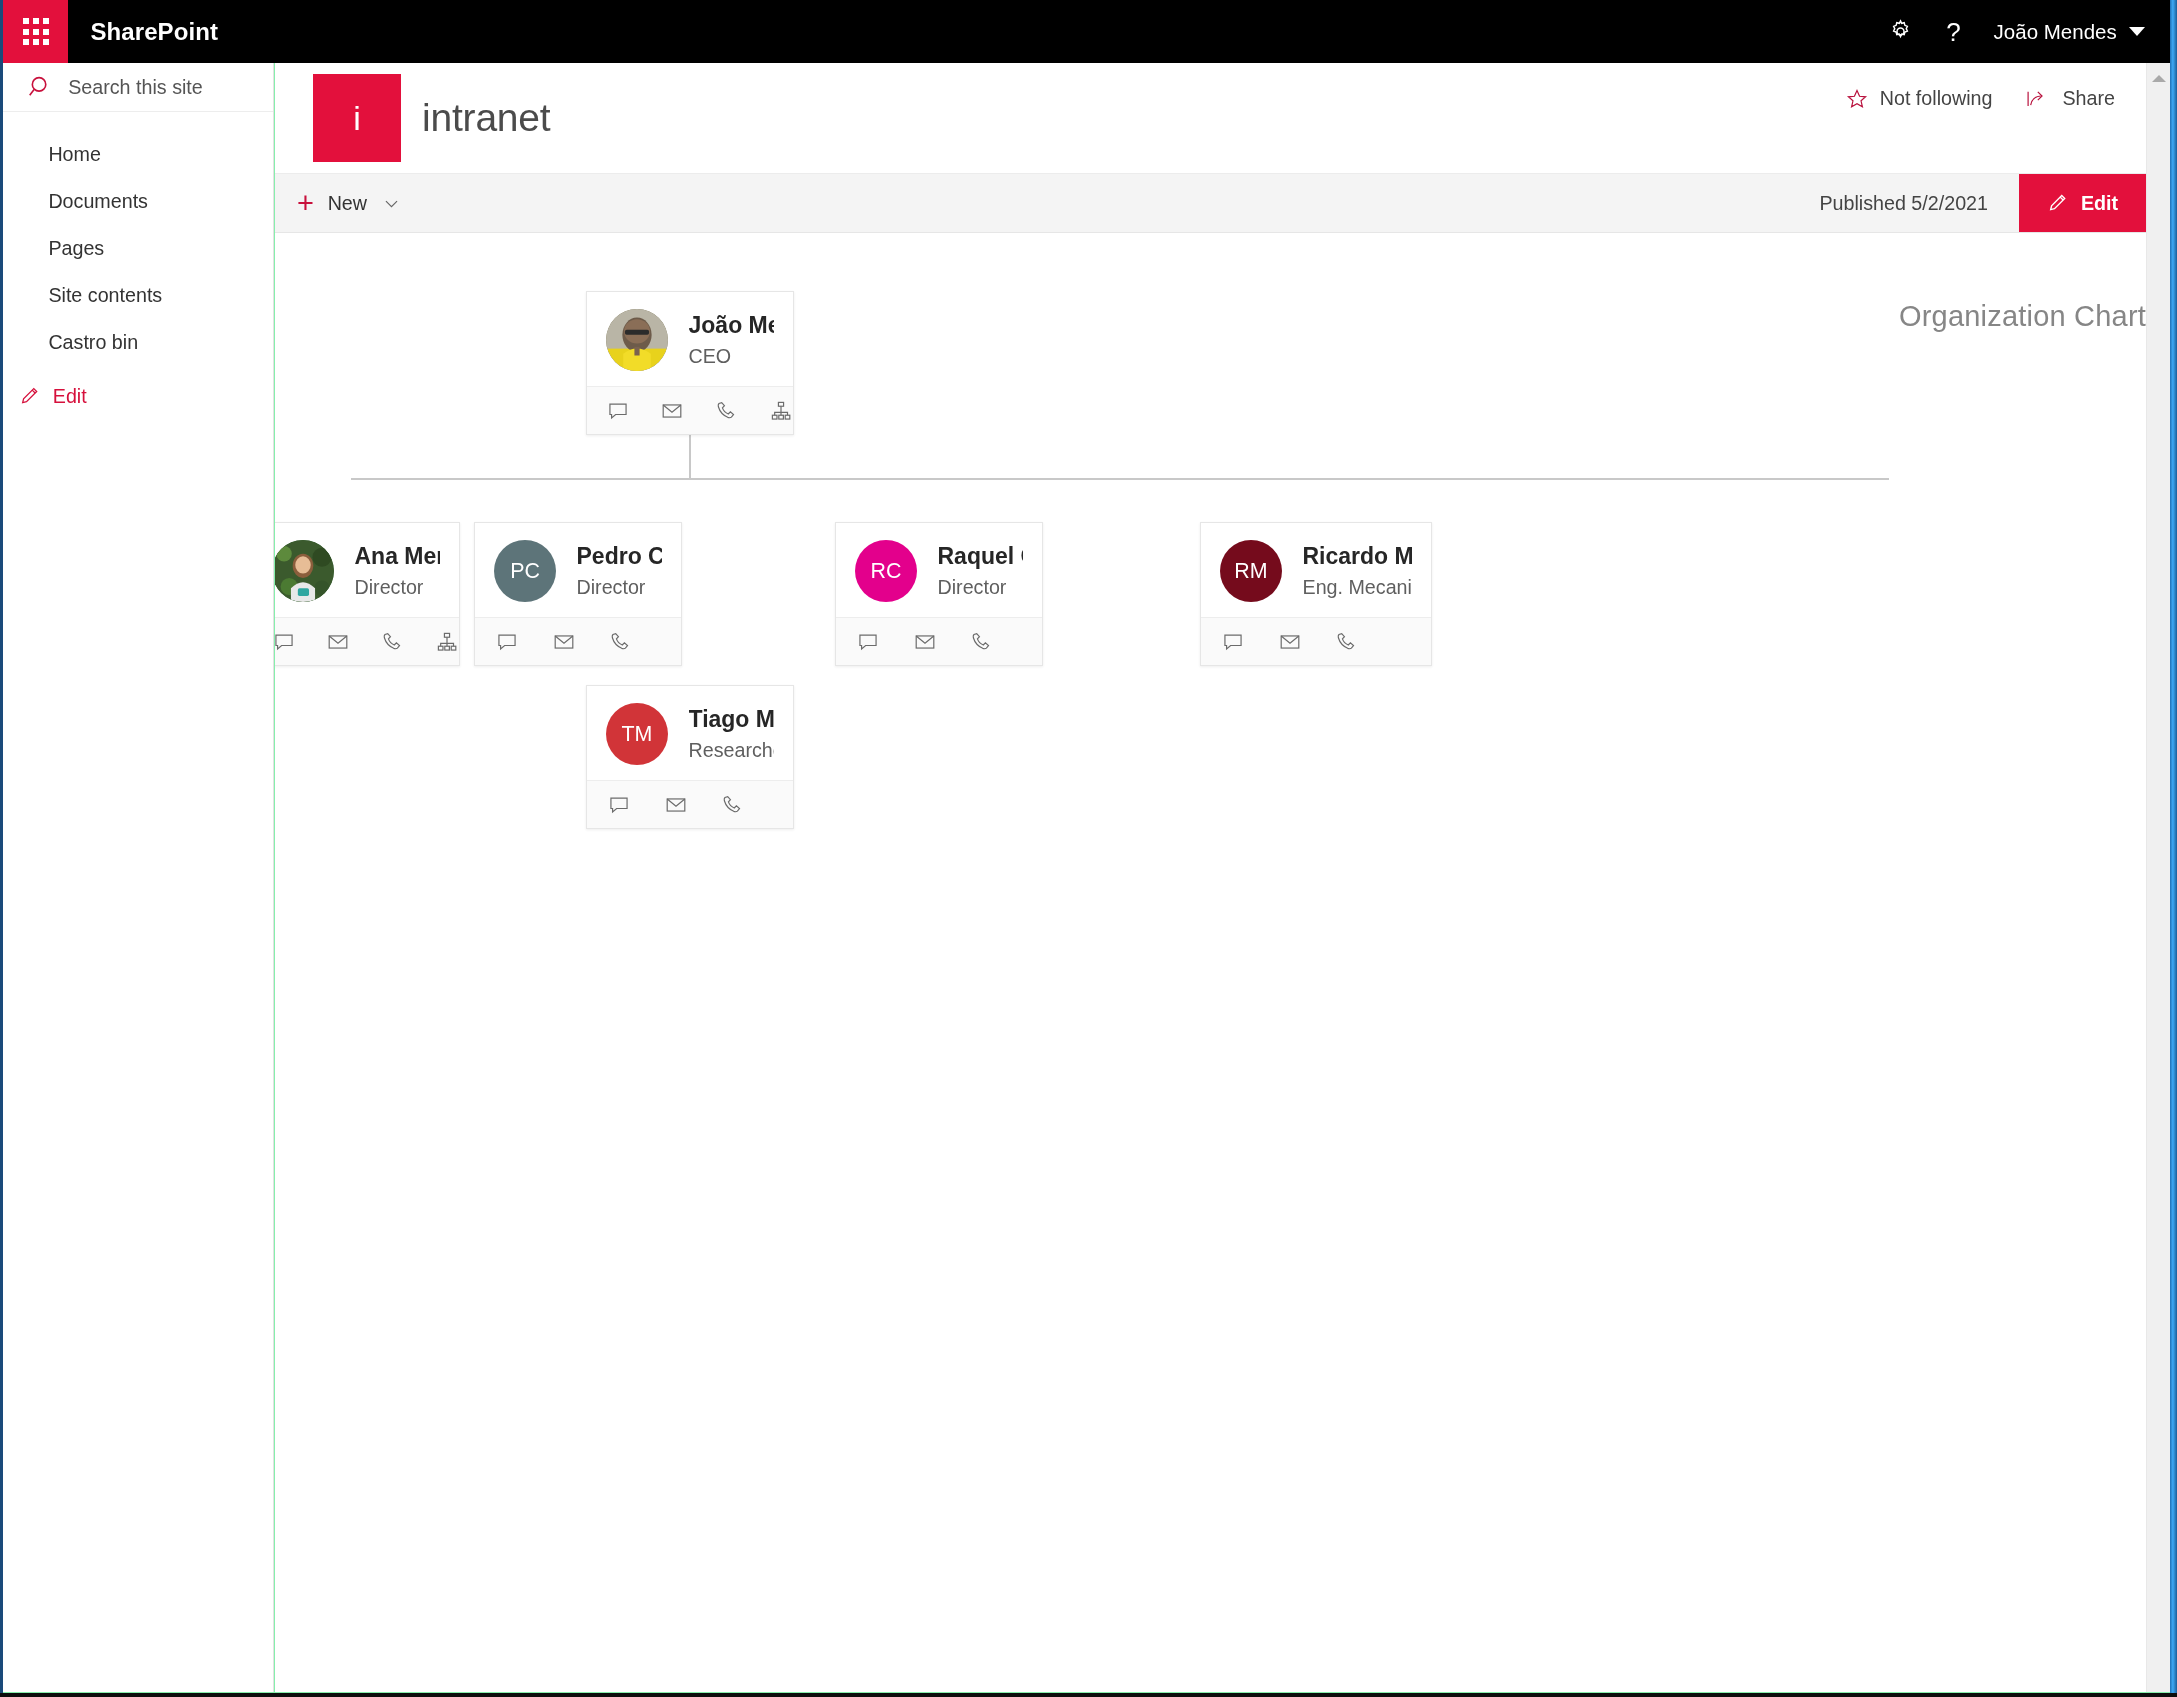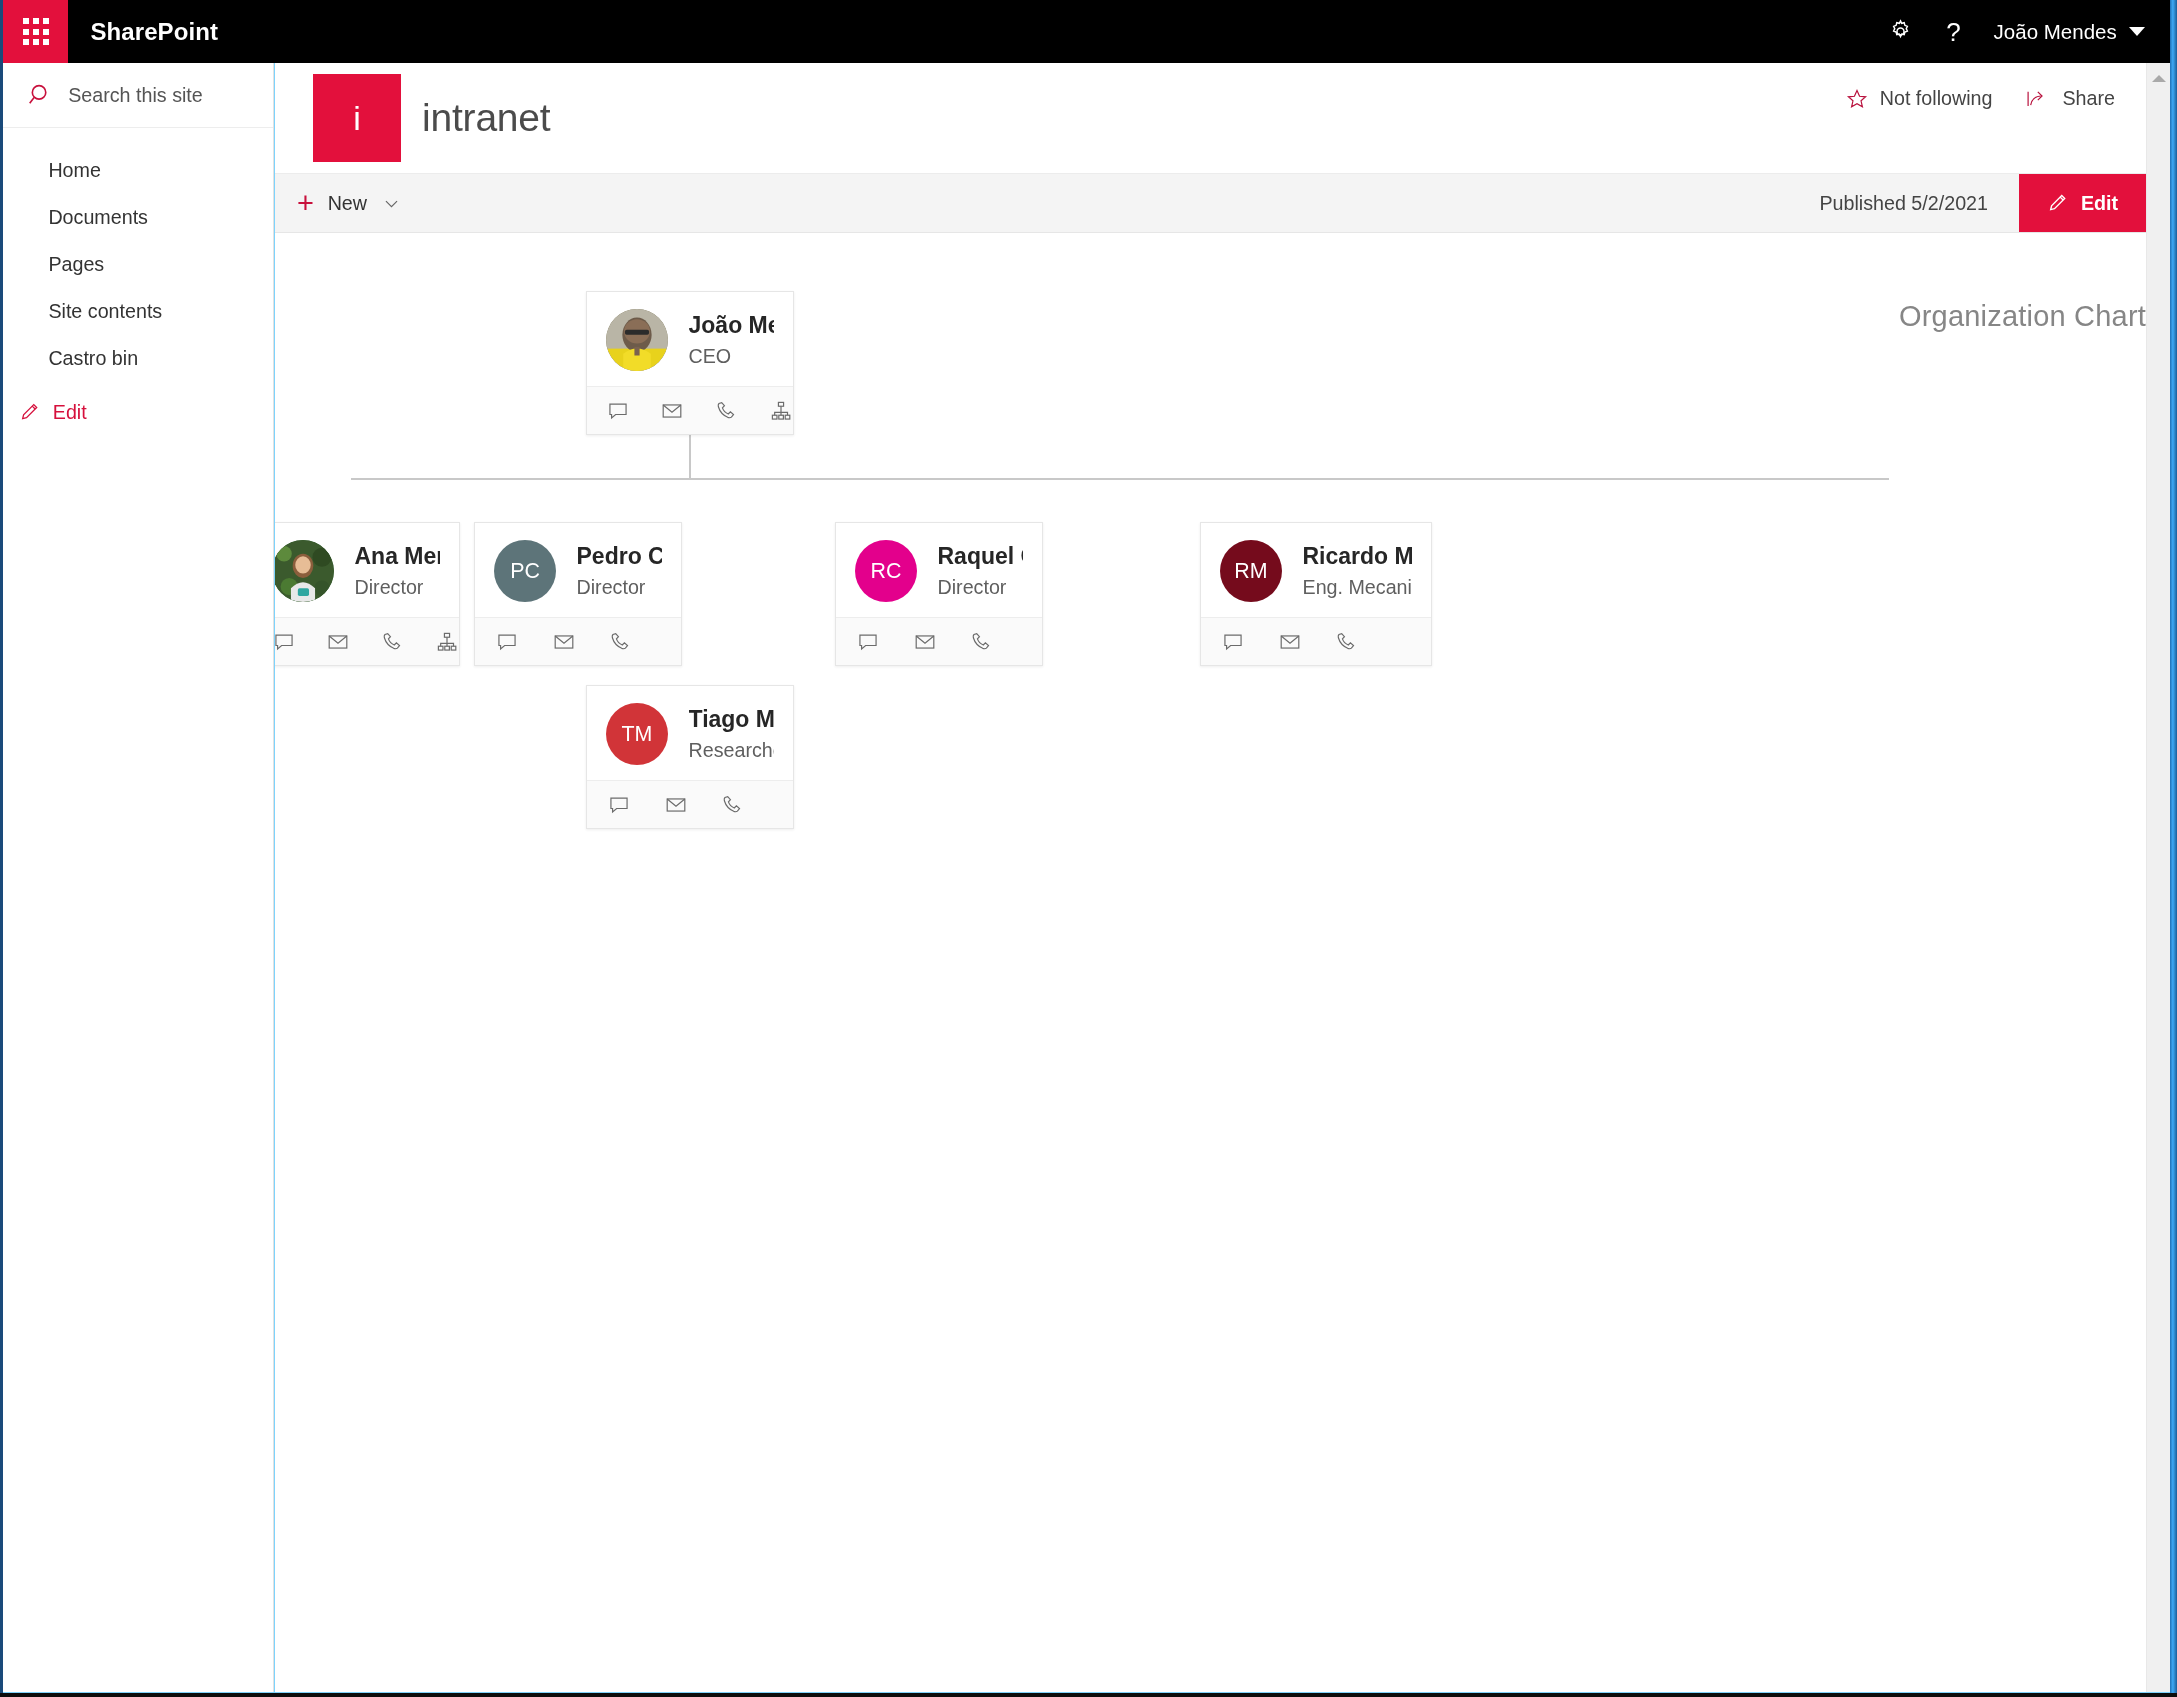--- a/index.html
+++ b/index.html
@@ -10,21 +10,21 @@
     overflow: hidden;
     background: #ffffff;
     font-family: "Liberation Sans", sans-serif;
   }
 
   
   #window {
     position: relative;
     width: 2177px;
     height: 1698px;
-    background: #7dd3fc;
+    background: #86efac;
     overflow: hidden;
   }
   .win-edge-left {
     position: absolute; left: 0; top: 0; width: 3.4px; height: 1698px;
     background: #1a4a7a;
   }
   .win-edge-right {
     position: absolute; right: 0; top: 0; width: 6.8px; height: 1698px;
     background: linear-gradient(to right, #1f6fb5 0%, #3fa9f5 40%, #1c5d99 100%);
   }
@@ -87,21 +87,21 @@
   }
 
   
   #left-nav {
     position: absolute; left: 3.4px; top: 63px;
     width: 271px; height: 1629px;
     background: #ffffff;
     border-right: 0.9px solid #e1e1e1;
   }
   #search-row {
-    height: 65px;
+    height: 49px;
     display: flex; align-items: center;
     border-bottom: 0.9px solid #ededed;
     padding-left: 17px;
   }
   #search-icon-wrap {
     width: 41px; height: 41px;
     display: flex; align-items: center; justify-content: center;
   }
   #search-input {
     border: none; outline: none; background: transparent;

